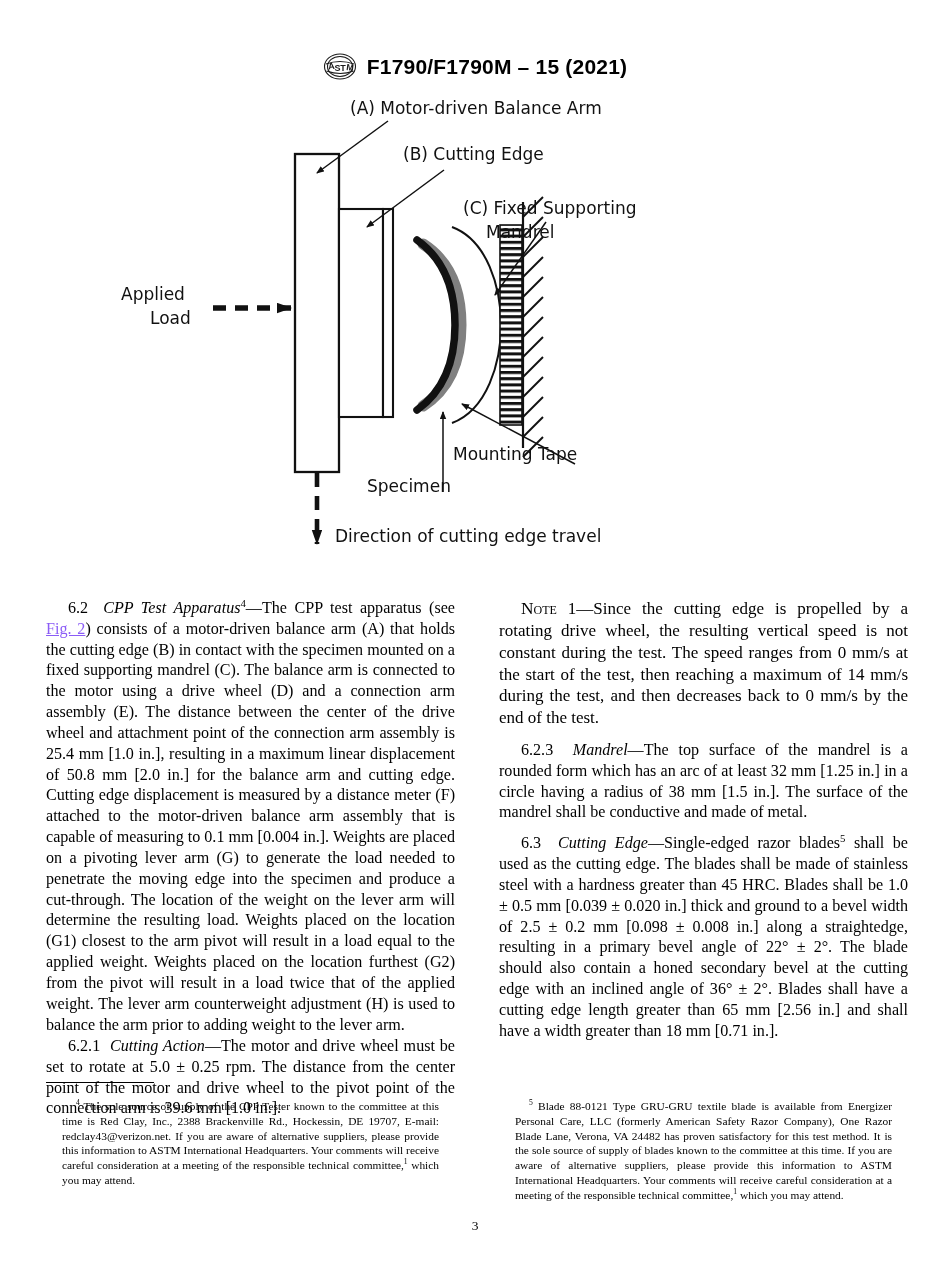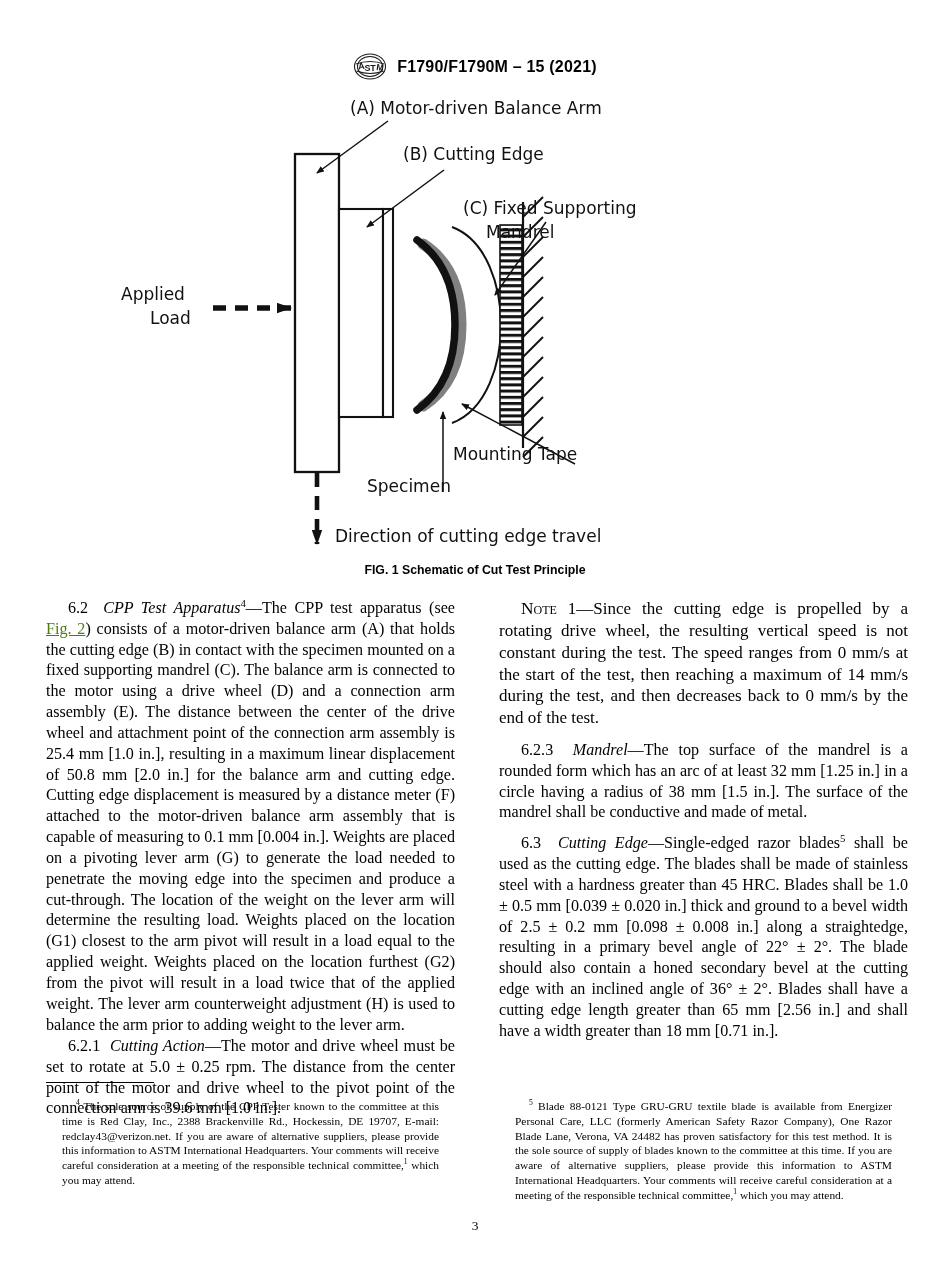--- a/index.html
+++ b/index.html
@@ -29,21 +29,21 @@
     gap: 10px;
   }
   .astm-logo {
     width: 34px;
     height: 30px;
     position: relative;
   }
   .doc-designation {
     font-family: "Liberation Sans", sans-serif;
     font-weight: bold;
-    font-size: 16px;
+    font-size: 21px;
     letter-spacing: 0.2px;
     white-space: nowrap;
   }
 
   
   .figure-wrap {
     position: absolute;
     top: 92px;
     left: 0;
     width: 950px;
@@ -77,21 +77,21 @@
     font-size: 16.1px;
     line-height: 1.295;
     text-align: justify;
     text-justify: inter-word;
     margin: 0 0 0.5px 0;
     text-indent: 22px;
     hyphens: manual;
   }
   .clause-num { font-style: normal; }
   .term { font-style: italic; }
-  .xref { color: #4d7c0f; }
+  .xref { color: #8b5cf6; }
   sup { font-size: 0.67em; vertical-align: super; line-height: 0; }
 
   .note-p {
     font-size: 17px;
     line-height: 1.28;
     text-align: justify;
     margin: 0 0 11px 0;
     text-indent: 22px;
   }
   .note-label {
@@ -255,21 +255,20 @@
 
       <text class="fig-label" x="255" y="22">(A) Motor-driven Balance Arm</text>
       <text class="fig-label" x="308" y="68">(B) Cutting Edge</text>
       <text class="fig-label" x="368" y="122">(C) Fixed Supporting</text>
       <text class="fig-label" x="391" y="146">Mandrel</text>
       <text class="fig-label" x="358" y="368">Mounting Tape</text>
       <text class="fig-label" x="272" y="400">Specimen</text>
     </svg>
   </div>
 
-  <div class="fig-caption">FIG. 1 Schematic of Cut Test Principle</div>
 
   <div class="columns">
 
     <div class="col">
 
       <p class="body-p"><span class="clause-num">6.2</span>&nbsp;&nbsp;<span class="term">CPP Test Apparatus</span><sup>4</sup><span>—The CPP test apparatus (see </span><a class="xref" href="#">Fig. 2</a><span>) consists of a motor-driven balance arm (A) that holds the cutting edge (B) in contact with the specimen mounted on a fixed supporting mandrel (C). The balance arm is connected to the motor using a drive wheel (D) and a connection arm assembly (E). The distance between the center of the drive wheel and attachment point of the connection arm assembly is 25.4 mm [1.0 in.], resulting in a maximum linear displacement of 50.8 mm [2.0 in.] for the balance arm and cutting edge. Cutting edge displacement is measured by a distance meter (F) attached to the motor-driven balance arm assembly that is capable of measuring to 0.1 mm [0.004 in.]. Weights are placed on a pivoting lever arm (G) to generate the load needed to penetrate the moving edge into the specimen and produce a cut-through. The location of the weight on the lever arm will determine the resulting load. Weights placed on the location (G1) closest to the arm pivot will result in a load equal to the applied weight. Weights placed on the location furthest (G2) from the pivot will result in a load twice that of the applied weight. The lever arm counterweight adjustment (H) is used to balance the arm prior to adding weight to the lever arm.</span></p>
 
       <p class="body-p"><span class="clause-num">6.2.1</span>&nbsp;&nbsp;<span class="term">Cutting Action</span><span>—The motor and drive wheel must be set to rotate at 5.0 ± 0.25 rpm. The distance from the center point of the motor and drive wheel to the pivot point of the connection arm is 39.6 mm [1.0 in.].</span></p>
     </div>
 

